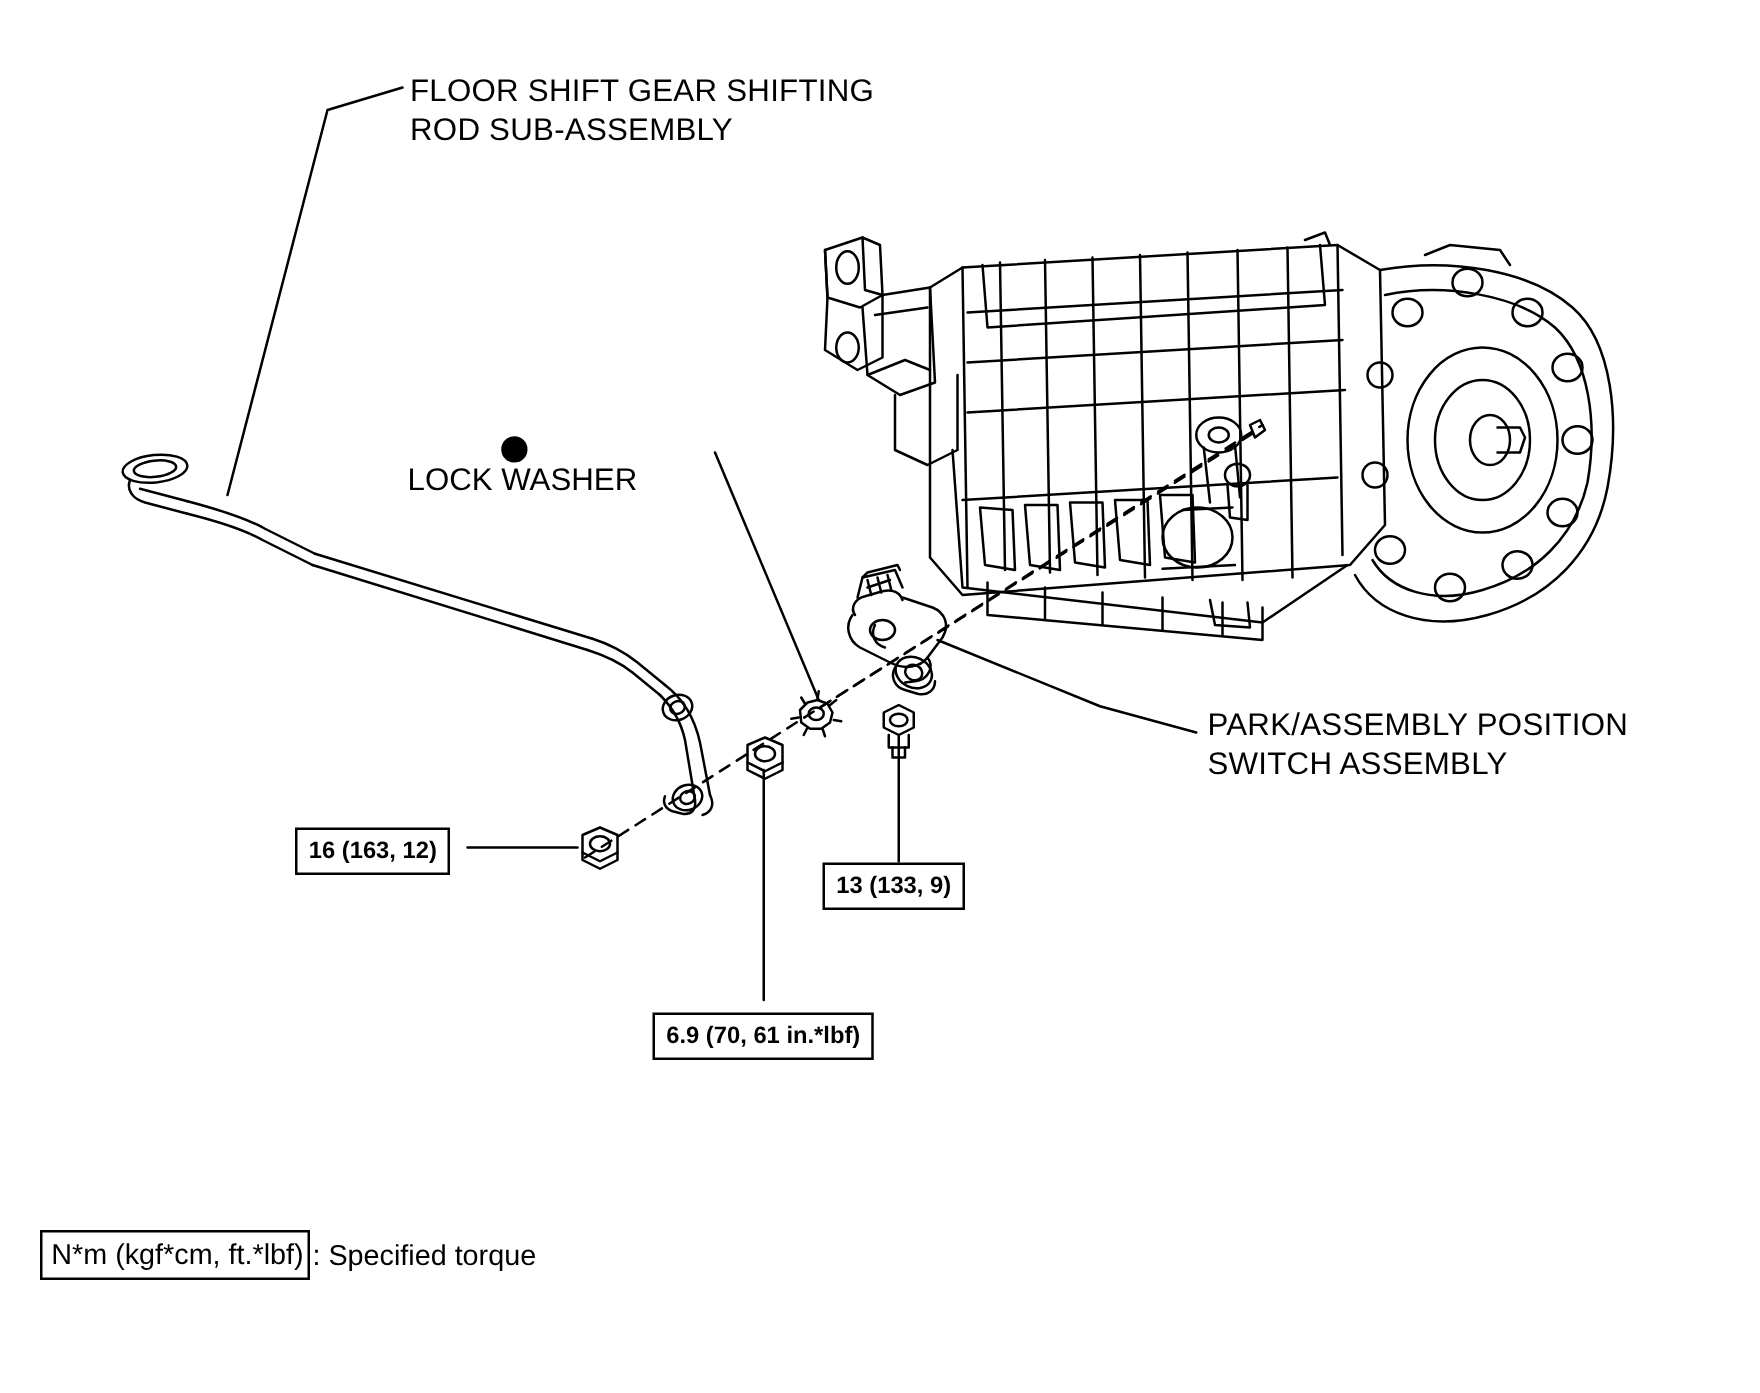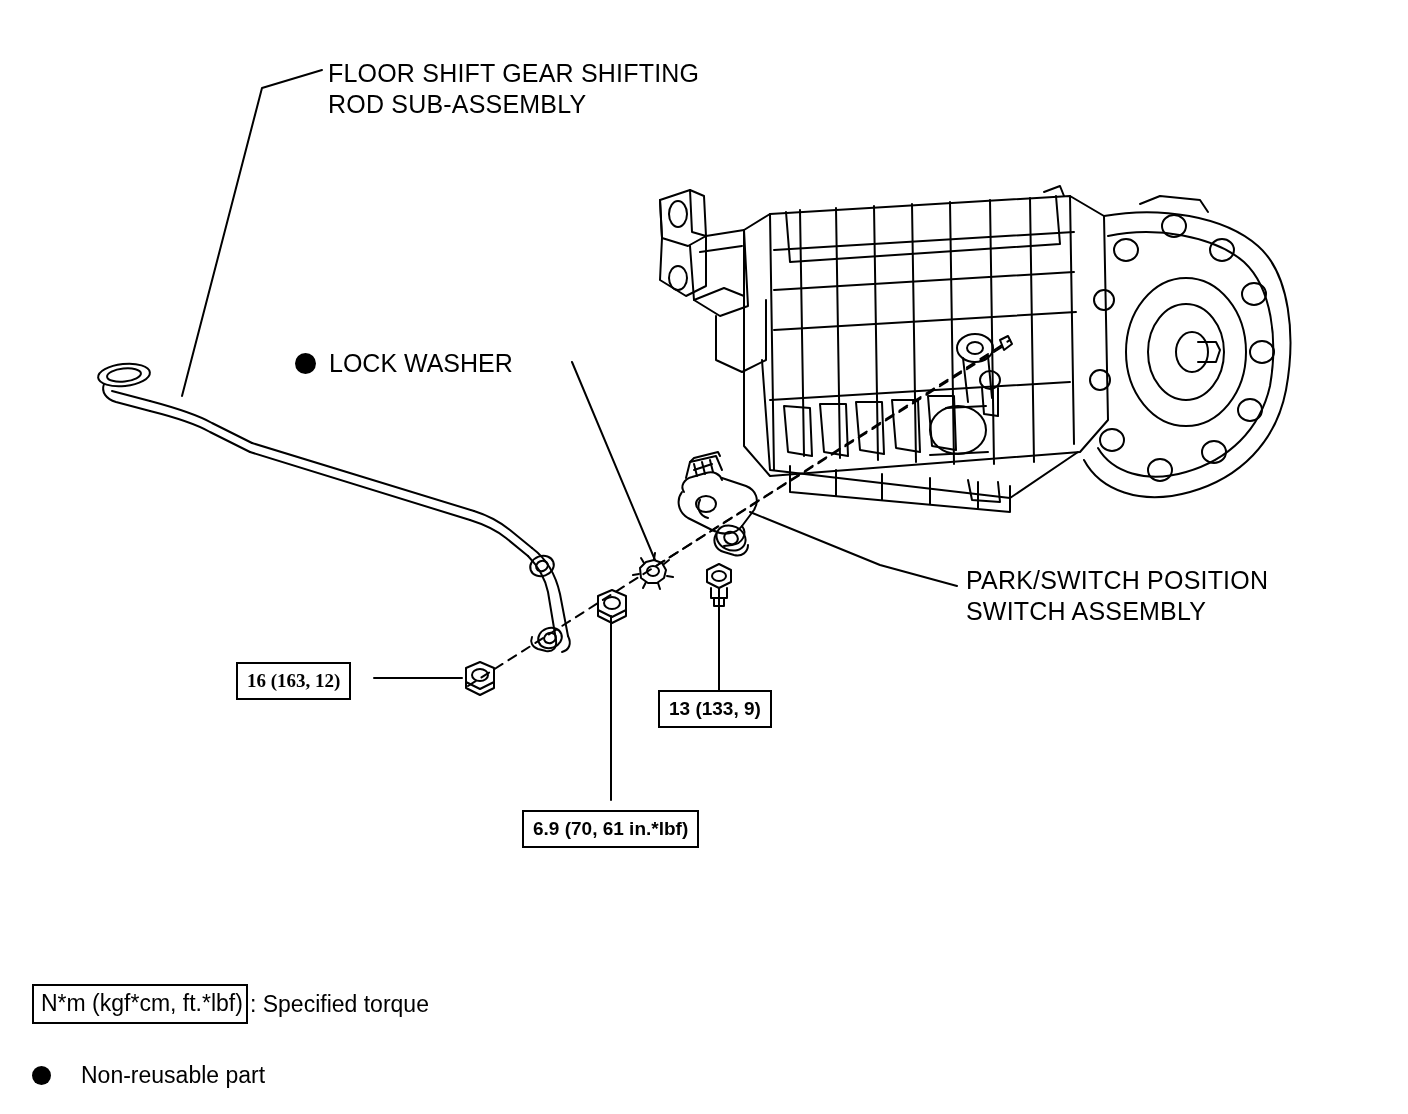--- a/index.html
+++ b/index.html
@@ -230,35 +230,31 @@
         <path d="M1140,204 L1160,196 L1200,200 L1208,212"></path>
         <path d="M1044,192 L1060,186 L1064,196"></path>
       </g>
 
     </g>
   </svg>
 
   <div class="callout" style="left:328px; top:58px;"><span>FLOOR SHIFT GEAR SHIFTING</span>
 <span>ROD SUB-ASSEMBLY</span></div>
 
-  <div class="lock-washer-label" style="left:295px; top:349px;">
+  <div class="lock-washer-label" style="left:313px; top:349px;flex-direction:column;">
     <span class="dot"></span>
     <span class="txt">LOCK WASHER</span>
   </div>
 
-  <div class="callout" style="left:966px; top:565px;"><span>PARK/SWITCH POSITION</span>
+  <div class="callout" style="left:966px; top:565px;"><span>PARK/ASSEMBLY POSITION</span>
 <span>SWITCH ASSEMBLY</span></div>
 
-  <div class="torque-box" style="left:236px; top:662px;font-family:Liberation Serif, serif;">16 (163, 12)</div>
+  <div class="torque-box" style="left:236px; top:662px;">16 (163, 12)</div>
   <div class="torque-box" style="left:522px; top:798px;margin-top:12px;">6.9 (70, 61 in.*lbf)</div>
   <div class="torque-box" style="left:658px; top:690px;">13 (133, 9)</div>
 
   <div class="legend-row" style="left:32px; top:984px;">
     <span class="legend-box">N*m (kgf*cm, ft.*lbf)</span>
     <span class="legend-text">: Specified torque</span>
   </div>
 
-  <div class="legend-row" style="left:32px; top:1062px;">
-    <span class="dot dot-small"></span>
-    <span class="legend-text" style="margin-left:30px;">Non-reusable part</span>
-  </div>
 
 </div>
 
 </body></html>

